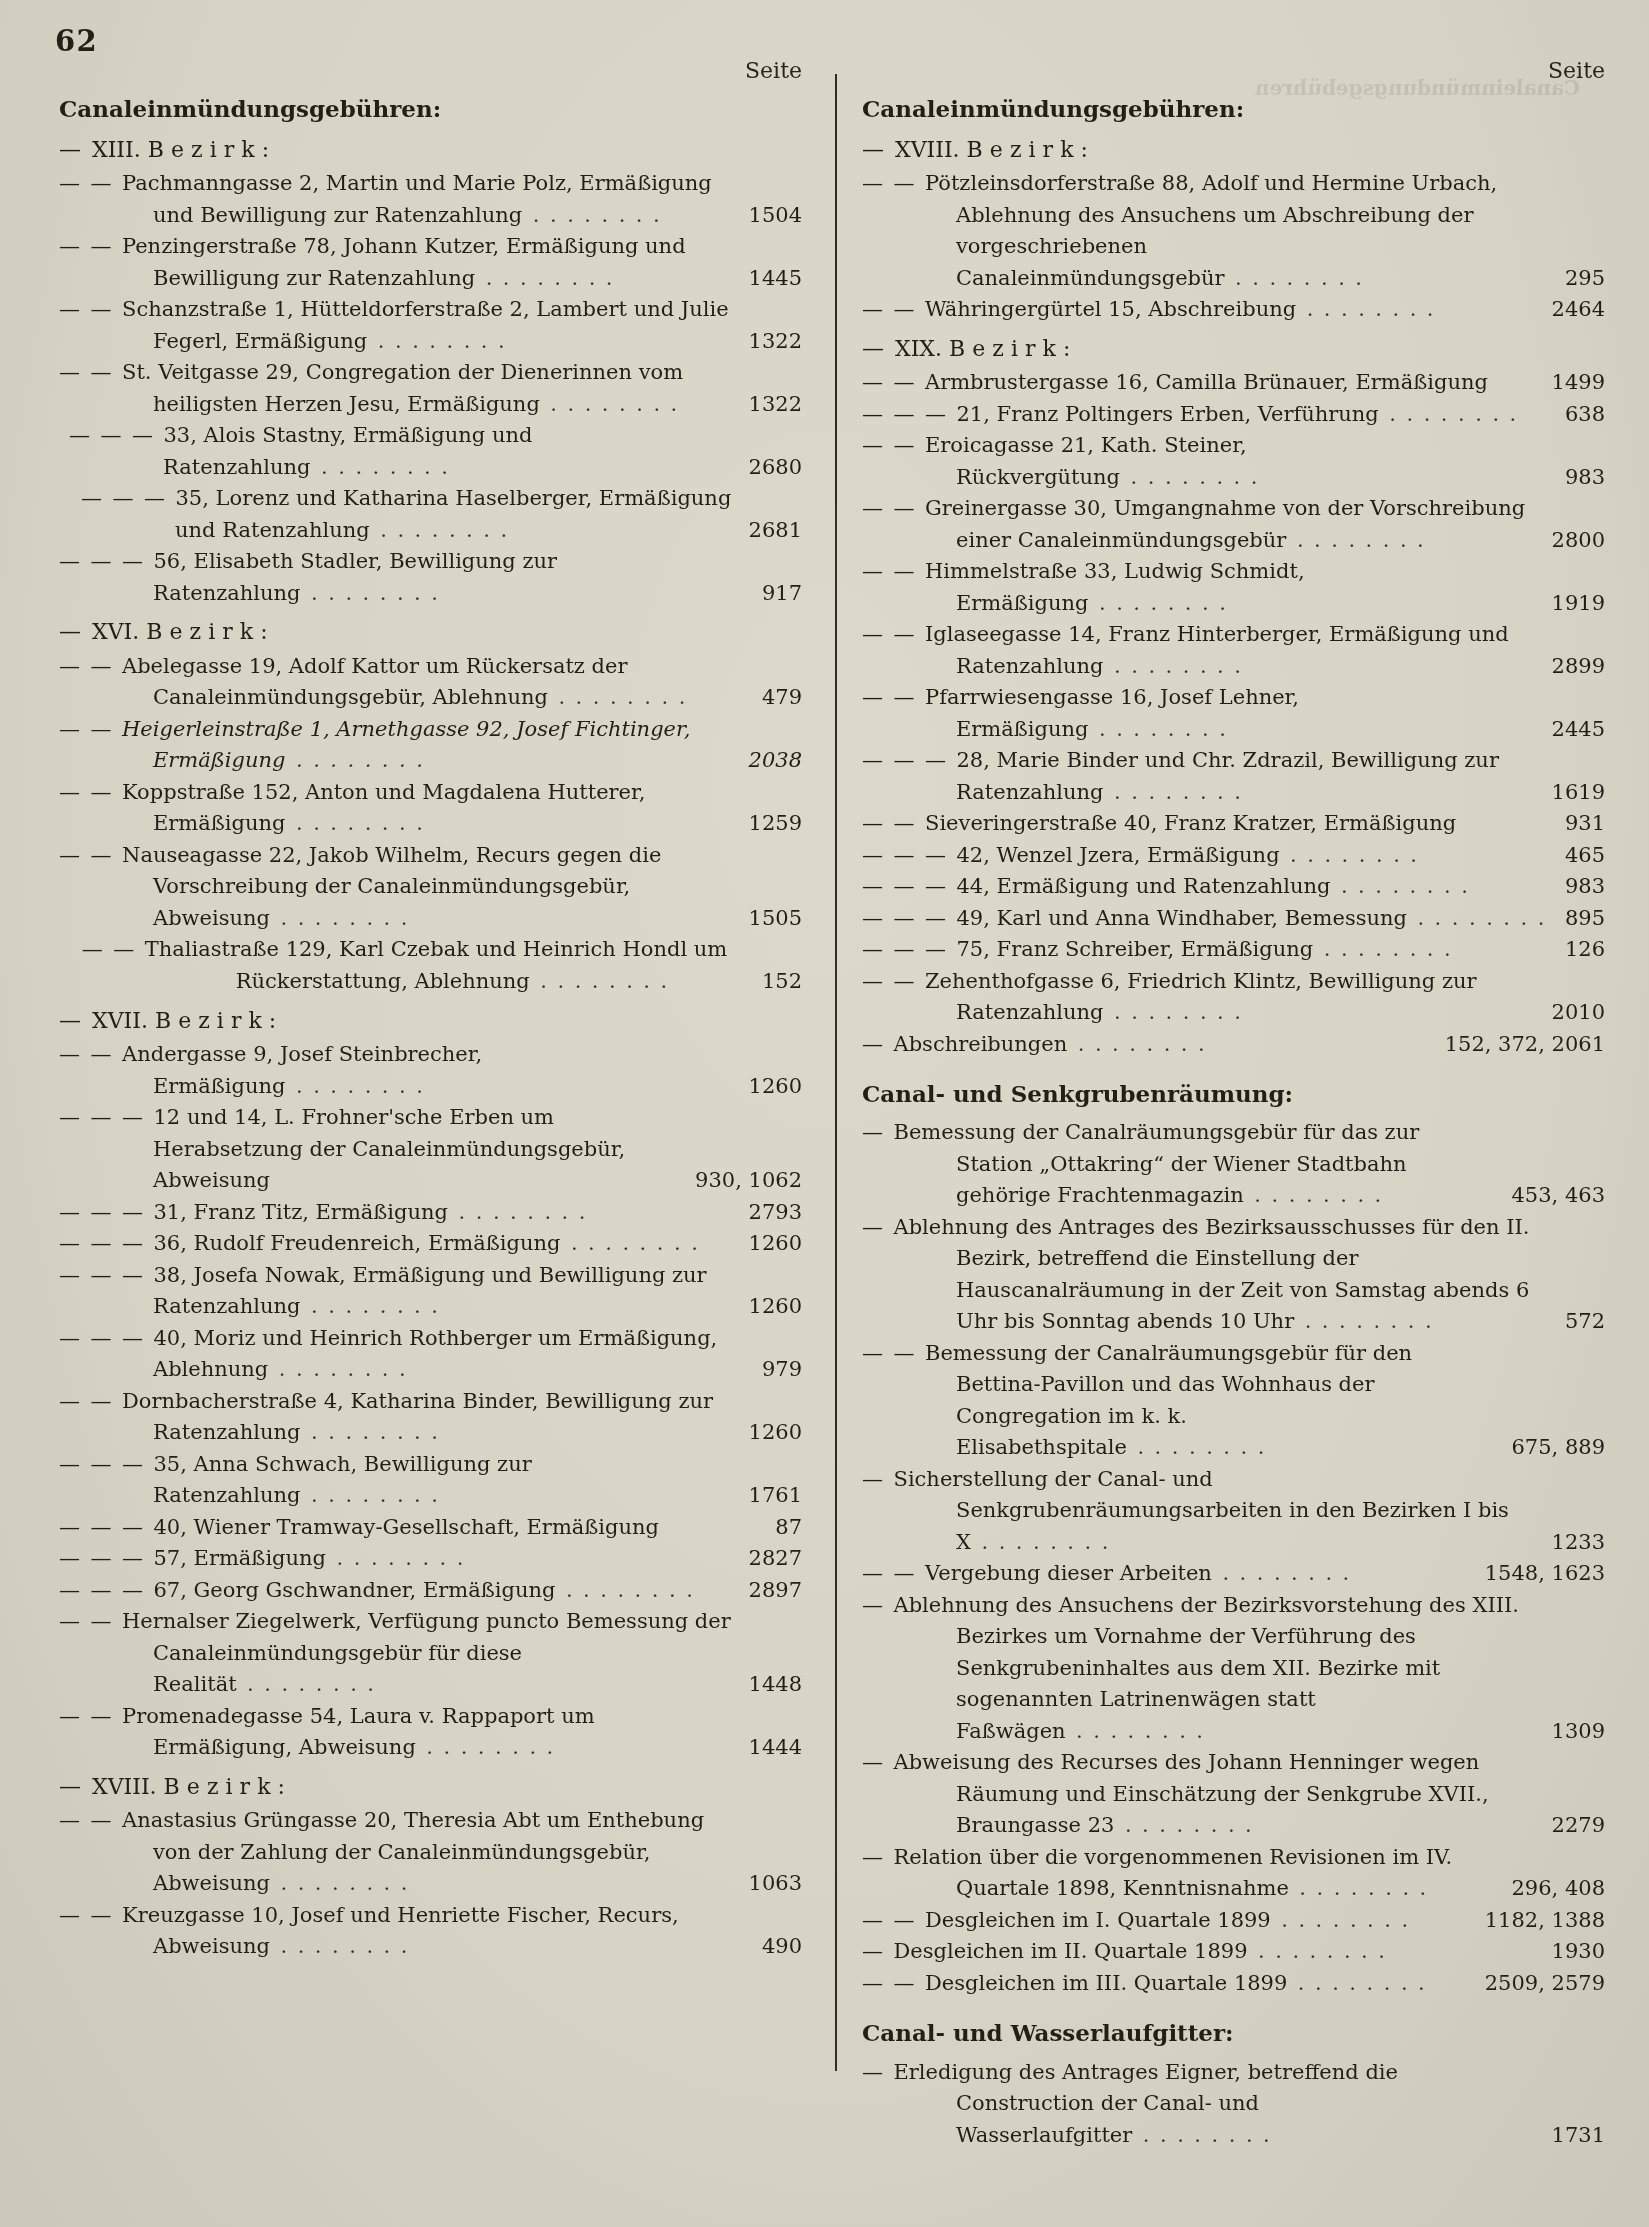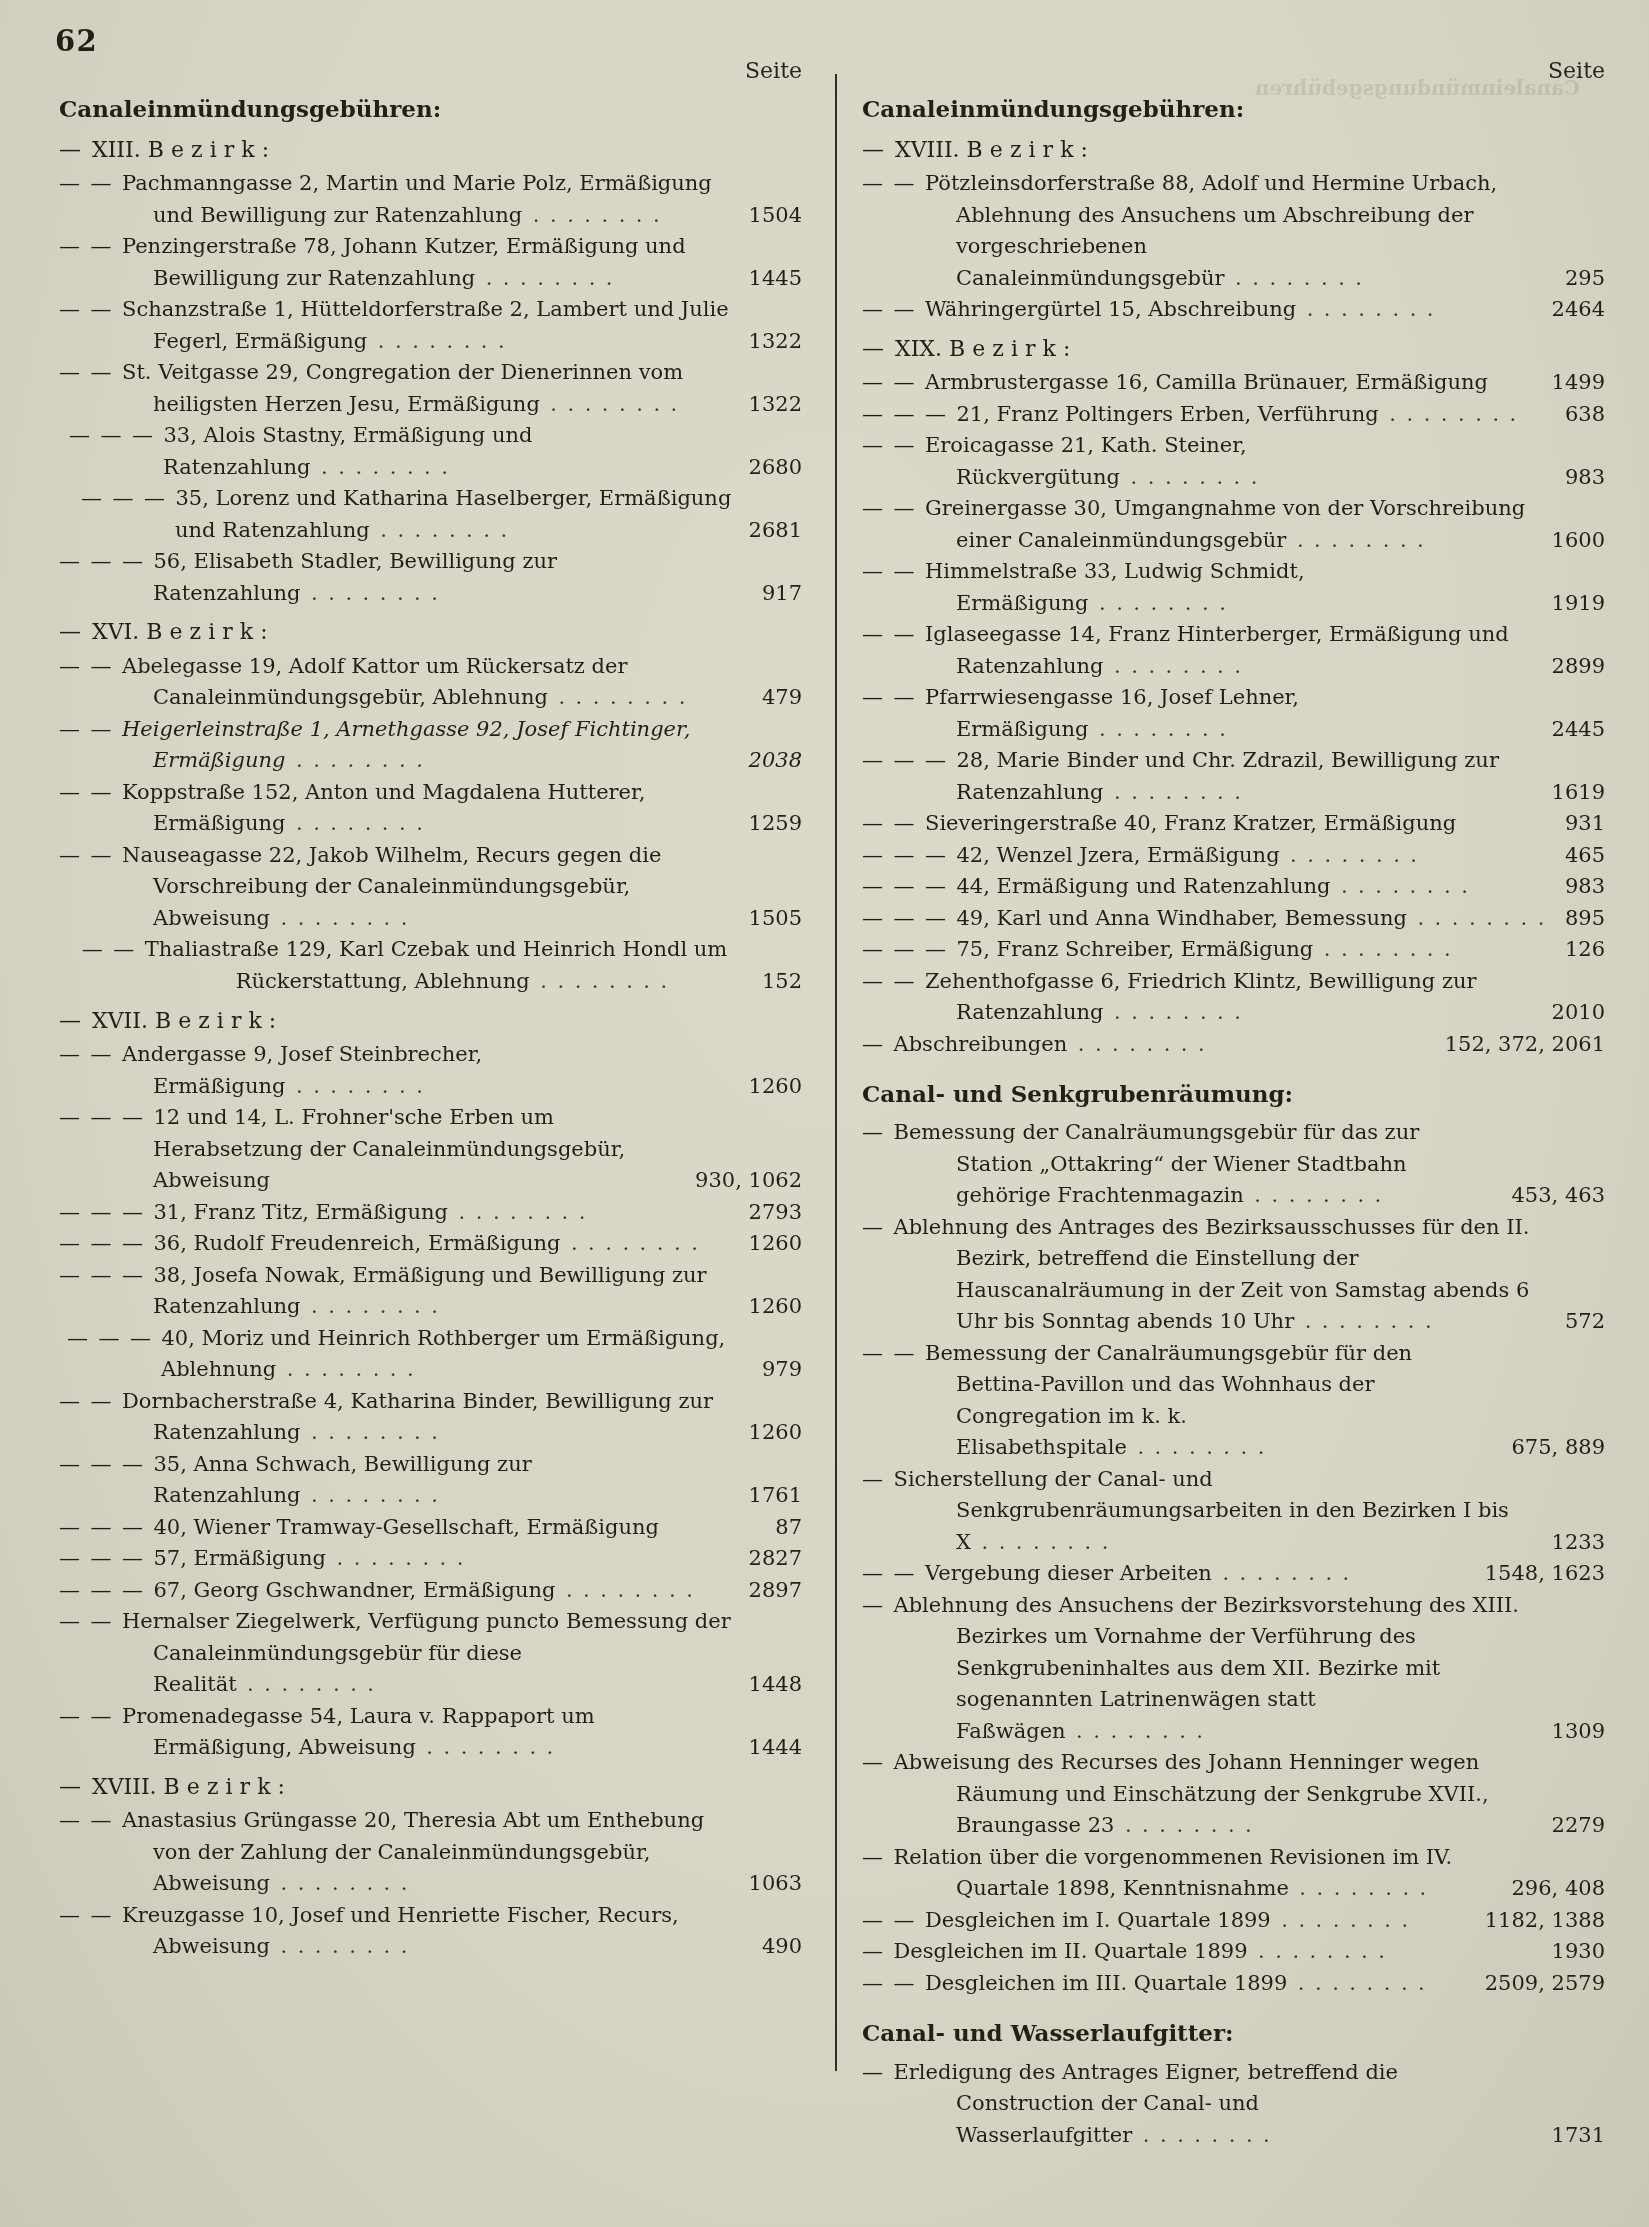--- a/index.html
+++ b/index.html
@@ -74,21 +74,21 @@
           <div class="entry item" style="padding-right: 64px; font-style: italic;"><span class="prefix">— — </span><span class="text">Heigerleinstraße 1, Arnethgasse 92, Josef Fichtinger, Ermäßigung</span><span class="dots"> . . . . . . . .</span><span class="pagenum">2038</span></div>
           <div class="entry item" style="padding-right: 64px;"><span class="prefix">— — </span><span class="text">Koppstraße 152, Anton und Magdalena Hutterer, Ermäßigung</span><span class="dots"> . . . . . . . .</span><span class="pagenum">1259</span></div>
           <div class="entry item" style="padding-right: 64px;"><span class="prefix">— — </span><span class="text">Nauseagasse 22, Jakob Wilhelm, Recurs gegen die Vorschreibung der Canaleinmündungsgebür, Abweisung</span><span class="dots"> . . . . . . . .</span><span class="pagenum">1505</span></div>
           <div class="entry item" style="padding-right: 52px; text-align: center;"><span class="prefix">— — </span><span class="text">Thaliastraße 129, Karl Czebak und Heinrich Hondl um Rückerstattung, Ablehnung</span><span class="dots"> . . . . . . . .</span><span class="pagenum">152</span></div>
           <div class="entry district"><span class="prefix">— </span><span class="numeral">XVII. </span><span class="spaced">Bezirk:</span></div>
           <div class="entry item" style="padding-right: 64px;"><span class="prefix">— — </span><span class="text">Andergasse 9, Josef Steinbrecher, Ermäßigung</span><span class="dots"> . . . . . . . .</span><span class="pagenum">1260</span></div>
           <div class="entry item" style="padding-right: 123px;"><span class="prefix">— — — </span><span class="text">12 und 14, L. Frohner'sche Erben um Herabsetzung der Canaleinmündungsgebür, Abweisung</span><span class="pagenum">930, 1062</span></div>
           <div class="entry item" style="padding-right: 64px;"><span class="prefix">— — — </span><span class="text">31, Franz Titz, Ermäßigung</span><span class="dots"> . . . . . . . .</span><span class="pagenum">2793</span></div>
           <div class="entry item" style="padding-right: 64px;"><span class="prefix">— — — </span><span class="text">36, Rudolf Freudenreich, Ermäßigung</span><span class="dots"> . . . . . . . .</span><span class="pagenum">1260</span></div>
           <div class="entry item" style="padding-right: 64px;"><span class="prefix">— — — </span><span class="text">38, Josefa Nowak, Ermäßigung und Bewilligung zur Ratenzahlung</span><span class="dots"> . . . . . . . .</span><span class="pagenum">1260</span></div>
-          <div class="entry item" style="padding-right: 52px; margin-left: 8px;"><span class="prefix">— — — </span><span class="text">40, Moriz und Heinrich Rothberger um Ermäßigung, Ablehnung</span><span class="dots"> . . . . . . . .</span><span class="pagenum">979</span></div>
+          <div class="entry item" style="padding-right: 52px;"><span class="prefix">— — — </span><span class="text">40, Moriz und Heinrich Rothberger um Ermäßigung, Ablehnung</span><span class="dots"> . . . . . . . .</span><span class="pagenum">979</span></div>
           <div class="entry item" style="padding-right: 64px;"><span class="prefix">— — </span><span class="text">Dornbacherstraße 4, Katharina Binder, Bewilligung zur Ratenzahlung</span><span class="dots"> . . . . . . . .</span><span class="pagenum">1260</span></div>
           <div class="entry item" style="padding-right: 64px;"><span class="prefix">— — — </span><span class="text">35, Anna Schwach, Bewilligung zur Ratenzahlung</span><span class="dots"> . . . . . . . .</span><span class="pagenum">1761</span></div>
           <div class="entry item" style="padding-right: 40px;"><span class="prefix">— — — </span><span class="text">40, Wiener Tramway-Gesellschaft, Ermäßigung</span><span class="pagenum">87</span></div>
           <div class="entry item" style="padding-right: 64px;"><span class="prefix">— — — </span><span class="text">57, Ermäßigung</span><span class="dots"> . . . . . . . .</span><span class="pagenum">2827</span></div>
           <div class="entry item" style="padding-right: 64px;"><span class="prefix">— — — </span><span class="text">67, Georg Gschwandner, Ermäßigung</span><span class="dots"> . . . . . . . .</span><span class="pagenum">2897</span></div>
           <div class="entry item" style="padding-right: 64px;"><span class="prefix">— — </span><span class="text">Hernalser Ziegelwerk, Verfügung puncto Bemessung der Canaleinmündungsgebür für diese Realität</span><span class="dots"> . . . . . . . .</span><span class="pagenum">1448</span></div>
           <div class="entry item" style="padding-right: 64px;"><span class="prefix">— — </span><span class="text">Promenadegasse 54, Laura v. Rappaport um Ermäßigung, Abweisung</span><span class="dots"> . . . . . . . .</span><span class="pagenum">1444</span></div>
           <div class="entry district"><span class="prefix">— </span><span class="numeral">XVIII. </span><span class="spaced">Bezirk:</span></div>
           <div class="entry item" style="padding-right: 64px;"><span class="prefix">— — </span><span class="text">Anastasius Grüngasse 20, Theresia Abt um Enthebung von der Zahlung der Canaleinmündungsgebür, Abweisung</span><span class="dots"> . . . . . . . .</span><span class="pagenum">1063</span></div>
           <div class="entry item" style="padding-right: 52px;"><span class="prefix">— — </span><span class="text">Kreuzgasse 10, Josef und Henriette Fischer, Recurs, Abweisung</span><span class="dots"> . . . . . . . .</span><span class="pagenum">490</span></div>
@@ -99,21 +99,21 @@
       <div class="seite">Seite</div>
       <div class="entries">
           <div class="entry section"><span class="section-text">Canaleinmündungsgebühren:</span></div>
           <div class="entry district"><span class="prefix">— </span><span class="numeral">XVIII. </span><span class="spaced">Bezirk:</span></div>
           <div class="entry item" style="padding-right: 52px;"><span class="prefix">— — </span><span class="text">Pötzleinsdorferstraße 88, Adolf und Hermine Urbach, Ablehnung des Ansuchens um Abschreibung der vorgeschriebenen Canaleinmündungsgebür</span><span class="dots"> . . . . . . . .</span><span class="pagenum">295</span></div>
           <div class="entry item" style="padding-right: 64px;"><span class="prefix">— — </span><span class="text">Währingergürtel 15, Abschreibung</span><span class="dots"> . . . . . . . .</span><span class="pagenum">2464</span></div>
           <div class="entry district"><span class="prefix">— </span><span class="numeral">XIX. </span><span class="spaced">Bezirk:</span></div>
           <div class="entry item" style="padding-right: 64px;"><span class="prefix">— — </span><span class="text">Armbrustergasse 16, Camilla Brünauer, Ermäßigung</span><span class="pagenum">1499</span></div>
           <div class="entry item" style="padding-right: 52px;"><span class="prefix">— — — </span><span class="text">21, Franz Poltingers Erben, Verführung</span><span class="dots"> . . . . . . . .</span><span class="pagenum">638</span></div>
           <div class="entry item" style="padding-right: 52px;"><span class="prefix">— — </span><span class="text">Eroicagasse 21, Kath. Steiner, Rückvergütung</span><span class="dots"> . . . . . . . .</span><span class="pagenum">983</span></div>
-          <div class="entry item" style="padding-right: 64px;"><span class="prefix">— — </span><span class="text">Greinergasse 30, Umgangnahme von der Vorschreibung einer Canaleinmündungsgebür</span><span class="dots"> . . . . . . . .</span><span class="pagenum">1600</span></div>
+          <div class="entry item" style="padding-right: 64px;"><span class="prefix">— — </span><span class="text">Greinergasse 30, Umgangnahme von der Vorschreibung einer Canaleinmündungsgebür</span><span class="dots"> . . . . . . . .</span><span class="pagenum">2800</span></div>
           <div class="entry item" style="padding-right: 64px;"><span class="prefix">— — </span><span class="text">Himmelstraße 33, Ludwig Schmidt, Ermäßigung</span><span class="dots"> . . . . . . . .</span><span class="pagenum">1919</span></div>
           <div class="entry item" style="padding-right: 64px;"><span class="prefix">— — </span><span class="text">Iglaseegasse 14, Franz Hinterberger, Ermäßigung und Ratenzahlung</span><span class="dots"> . . . . . . . .</span><span class="pagenum">2899</span></div>
           <div class="entry item" style="padding-right: 64px;"><span class="prefix">— — </span><span class="text">Pfarrwiesengasse 16, Josef Lehner, Ermäßigung</span><span class="dots"> . . . . . . . .</span><span class="pagenum">2445</span></div>
           <div class="entry item" style="padding-right: 64px;"><span class="prefix">— — — </span><span class="text">28, Marie Binder und Chr. Zdrazil, Bewilligung zur Ratenzahlung</span><span class="dots"> . . . . . . . .</span><span class="pagenum">1619</span></div>
           <div class="entry item" style="padding-right: 52px;"><span class="prefix">— — </span><span class="text">Sieveringerstraße 40, Franz Kratzer, Ermäßigung</span><span class="pagenum">931</span></div>
           <div class="entry item" style="padding-right: 52px;"><span class="prefix">— — — </span><span class="text">42, Wenzel Jzera, Ermäßigung</span><span class="dots"> . . . . . . . .</span><span class="pagenum">465</span></div>
           <div class="entry item" style="padding-right: 52px;"><span class="prefix">— — — </span><span class="text">44, Ermäßigung und Ratenzahlung</span><span class="dots"> . . . . . . . .</span><span class="pagenum">983</span></div>
           <div class="entry item" style="padding-right: 52px;"><span class="prefix">— — — </span><span class="text">49, Karl und Anna Windhaber, Bemessung</span><span class="dots"> . . . . . . . .</span><span class="pagenum">895</span></div>
           <div class="entry item" style="padding-right: 52px;"><span class="prefix">— — — </span><span class="text">75, Franz Schreiber, Ermäßigung</span><span class="dots"> . . . . . . . .</span><span class="pagenum">126</span></div>
           <div class="entry item" style="padding-right: 64px;"><span class="prefix">— — </span><span class="text">Zehenthofgasse 6, Friedrich Klintz, Bewilligung zur Ratenzahlung</span><span class="dots"> . . . . . . . .</span><span class="pagenum">2010</span></div>

